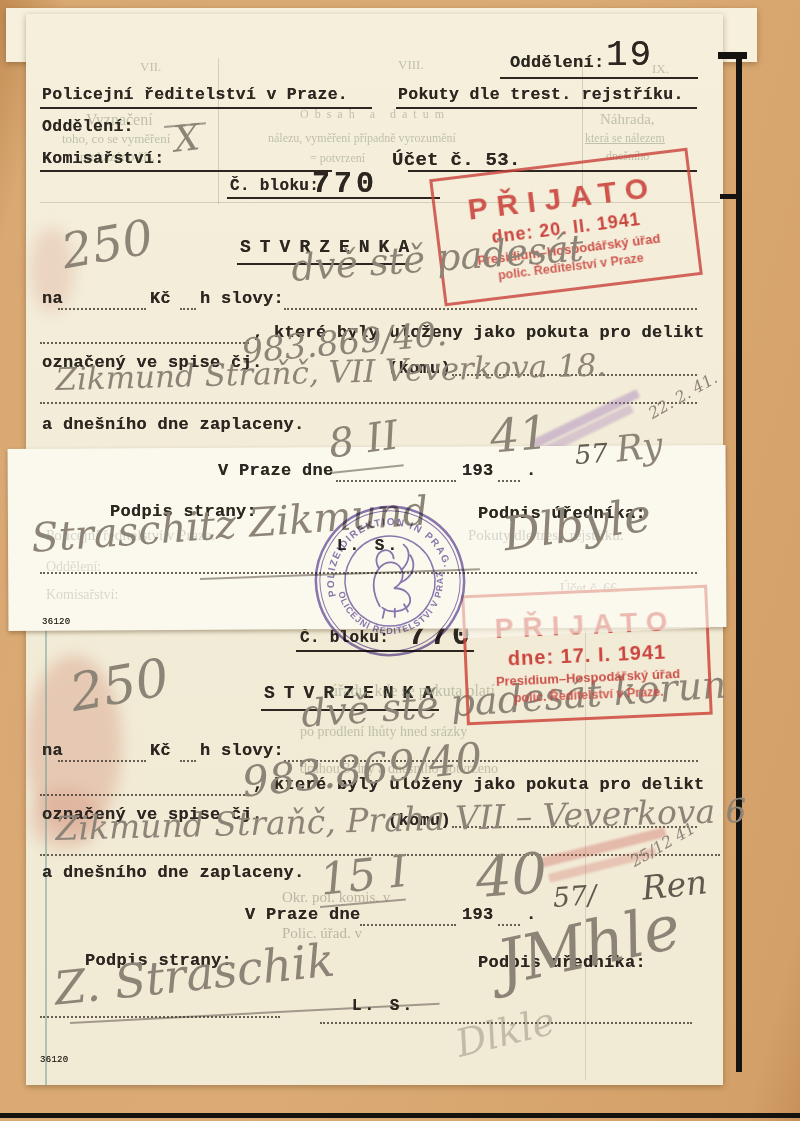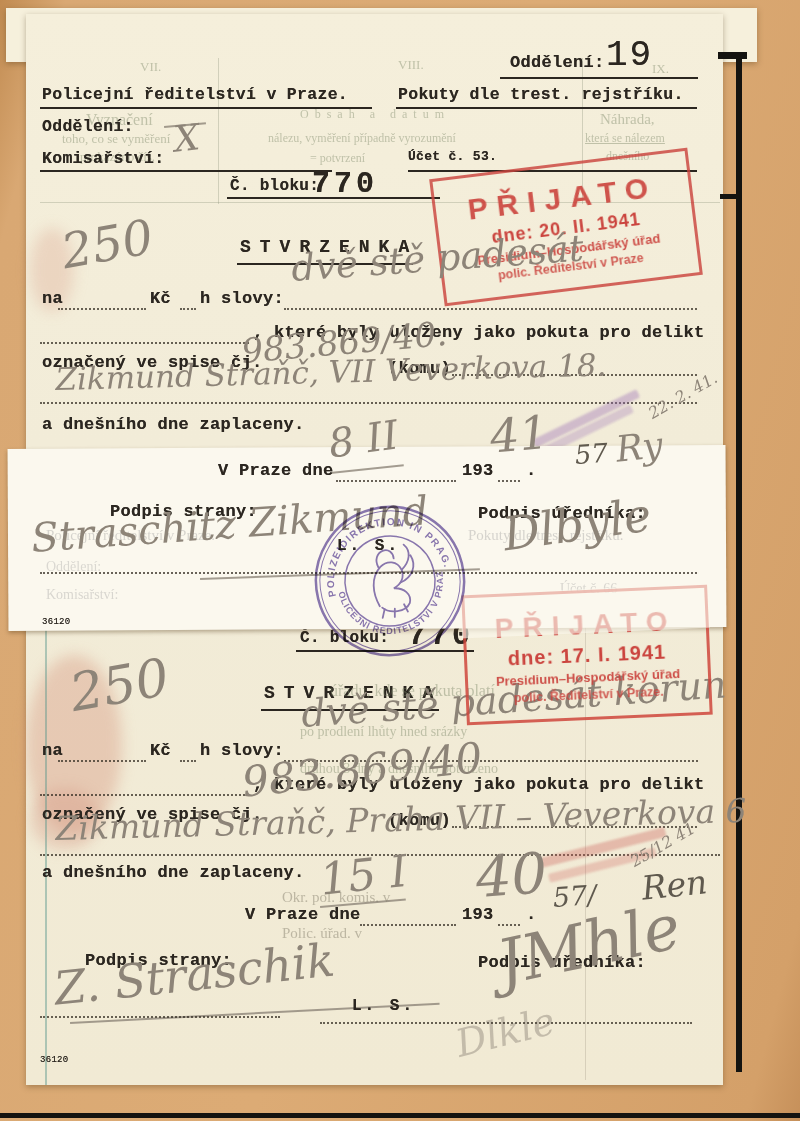--- a/index.html
+++ b/index.html
@@ -143,21 +143,21 @@
   <div class="t" style="left:42px;top:86px;font-size:16.5px;">Policejní ředitelství v Praze.</div>
   <div class="rule" style="left:40px;top:107px;width:332px;"></div>
   <div class="t" style="left:398px;top:86px;font-size:16.5px;">Pokuty dle trest. rejstříku.</div>
   <div class="rule" style="left:396px;top:107px;width:301px;"></div>
 
   <div class="t" style="left:42px;top:118px;font-size:16.5px;">Oddělení:</div>
   <div class="t" style="left:42px;top:150px;font-size:16.5px;">Komisařství:</div>
   <div class="rule" style="left:40px;top:170px;width:292px;"></div>
   <div class="hw" style="left:172px;top:122px;font-size:36px;transform:rotate(-6deg);">X</div>
   <div class="signline" style="left:164px;top:126px;width:42px;transform:rotate(-5deg);"></div>
-  <div class="t" style="left:408px;top:150px;font-size:13px;">Účet č. 53.</div>
+  <div class="t" style="left:392px;top:150px;font-size:19px;">Účet č. 53.</div>
   <div class="rule" style="left:408px;top:170px;width:289px;"></div>
 
   <div class="t" style="left:230px;top:178px;font-size:16px;">Č. bloku:</div>
   <div class="t" style="left:312px;top:168px;font-size:30px;letter-spacing:4px;">770</div>
   <div class="rule" style="left:227px;top:197px;width:213px;"></div>
 
   <div class="stampbox" style="left:436px;top:163px;width:254px;height:122px;transform:rotate(-7deg);">
     <div class="s1" style="font-size:30px;">PŘIJATO</div>
     <div class="s2" style="font-size:18px;">dne: 20. II. 1941</div>
     <div class="s3">Presidium–Hospodářský úřad</div>

